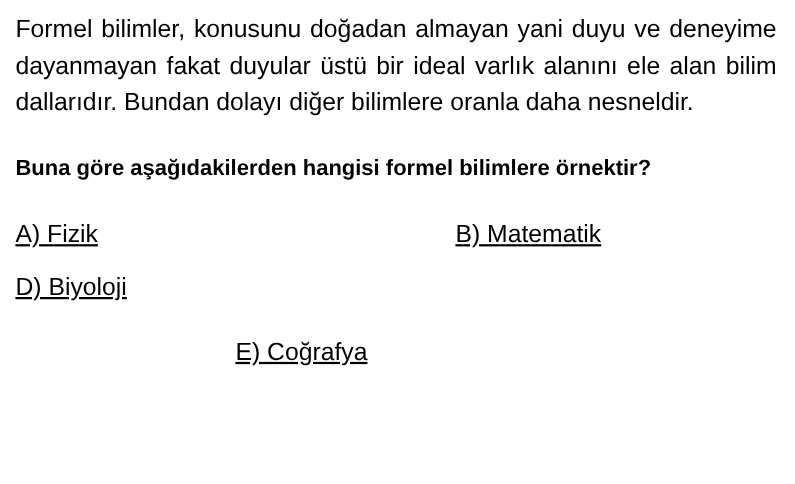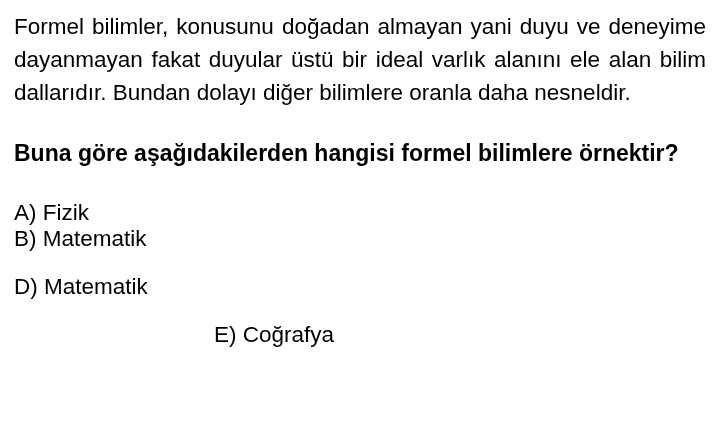--- a/index.html
+++ b/index.html
@@ -28,48 +28,50 @@
     text-justify: inter-word;
     letter-spacing: 0px;
     width: 692px;
     hyphens: manual;
   }
   .passage p {
     margin: 0;
   }
   .question {
     margin-top: 29px;
-    font-size: 23px;
+    font-size: 20px;
     line-height: 31px;
     font-weight: bold;
     width: 690px;
     text-align: justify;
     text-justify: inter-word;
   }
   .question p {
     margin: 0;
   }
   .options {
     margin-top: 31px;
     width: 692px;
   }
   .opt-row {
     display: flex;
-    flex-direction: column;
+    flex-direction: row;
     margin-bottom: 22px;
+    text-decoration: underline;
   }
   .opt {
     font-size: 22.5px;
     line-height: 26px;
     white-space: nowrap;
   }
   .opt-a { width: 400px; }
   .opt-b { width: 280px; }
   .opt-last {
     margin-left: 200px;
+    margin-top: 11px;
   }
 </style>
 </head>
 <body>
 
 <div class="page">
 
   <div class="passage">
     <p>Formel bilimler, konusunu doğadan almayan yani duyu ve deneyime dayanmayan fakat duyular üstü bir ideal varlık alanını ele alan bilim dallarıdır. Bundan dolayı diğer bilimlere oranla daha nesneldir.</p>
   </div>
@@ -77,20 +79,20 @@
   <div class="question">
     <p>Buna göre aşağıdakilerden hangisi formel bilimlere örnektir?</p>
   </div>
 
   <div class="options">
     <div class="opt-row">
       <div class="opt opt-a">A) Fizik</div>
       <div class="opt opt-b">B) Matematik</div>
     </div>
     <div class="opt-row">
-      <div class="opt opt-b">D) Matematik</div>
+      <div class="opt opt-b">D) Biyoloji</div>
     </div>
     <div class="opt-row">
       <div class="opt opt-last">E) Coğrafya</div>
     </div>
   </div>
 
 </div>
 
 </body></html>

